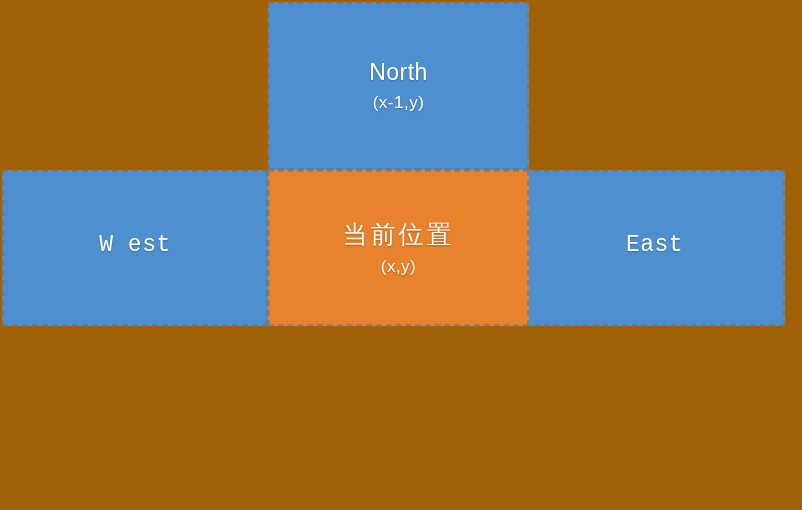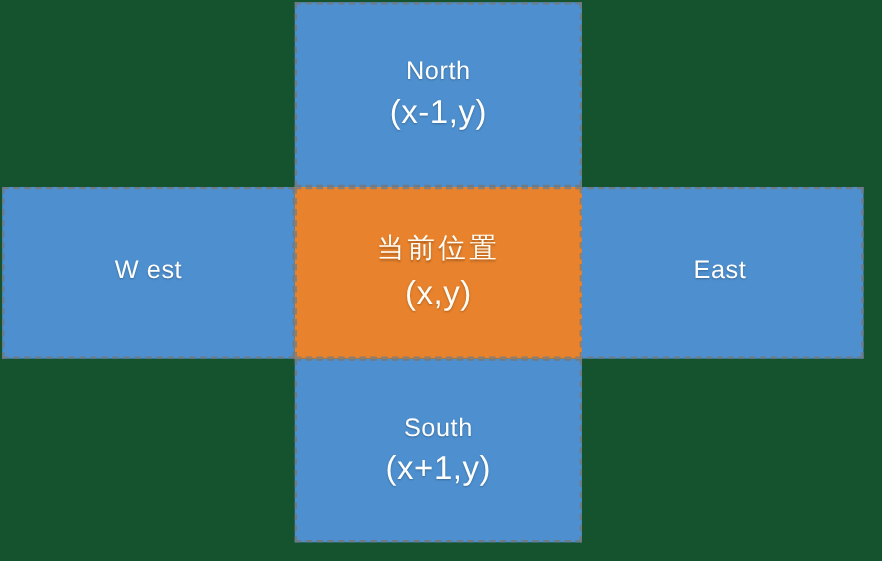--- a/index.html
+++ b/index.html
@@ -7,21 +7,21 @@
     padding: 0;
     background: #ffffff;
   }
   body {
     font-family: "Liberation Sans", "DejaVu Sans", sans-serif;
   }
   #canvas {
     position: relative;
     width: 802px;
     height: 510px;
-    background: #14532d;
+    background: #a16207;
     overflow: hidden;
   }
   .cell {
     position: absolute;
     box-sizing: border-box;
     border: 2px dashed #6e7a86;
     display: flex;
     flex-direction: column;
     align-items: center;
     justify-content: center;
@@ -44,40 +44,40 @@
     margin-bottom: 4px;
   }
   .cell.orange .cell-title {
     font-size: 25px;
     letter-spacing: 3px;
     color: #fffdf5;
     margin-bottom: 6px;
   }
   .cell-coord {
     color: #ffffff;
-    font-size: 30px;
+    font-size: 17px;
     font-weight: 400;
     letter-spacing: 0.5px;
     text-shadow: 0 1px 2px rgba(0,0,0,0.28);
   }
   .cell.orange .cell-coord {
     color: #fffdf5;
   }
 
   
   #cell-north { left: 268px; top: 2px;   width: 261px; height: 168px; }
   #cell-west  { left: 2px;   top: 170px; width: 266px; height: 156px; }
   #cell-center{ left: 268px; top: 170px; width: 261px; height: 156px; }
   #cell-east  { left: 524px; top: 170px; width: 261px; height: 156px; }
   #cell-south { left: 268px; top: 326px; width: 261px; height: 167px; }
 
   
   #cell-center { z-index: 3; }
   #cell-north, #cell-south { z-index: 2; }
-  #cell-west, #cell-east { z-index: 1; }
+  #cell-west, #cell-east { z-index: 1; font-family: Liberation Mono, monospace; }
 </style>
 </head>
 <body>
 
 <div id="canvas">
 
   <div class="cell blue" id="cell-north">
     <div class="cell-title">North</div>
     <div class="cell-coord">(x-1,y)</div>
   </div>
@@ -88,18 +88,14 @@
 
   <div class="cell orange" id="cell-center">
     <div class="cell-title">当前位置</div>
     <div class="cell-coord">(x,y)</div>
   </div>
 
   <div class="cell blue" id="cell-east">
     <div class="cell-title">East</div>
   </div>
 
-  <div class="cell blue" id="cell-south">
-    <div class="cell-title">South</div>
-    <div class="cell-coord">(x+1,y)</div>
-  </div>
 
 </div>
 
 </body></html>

